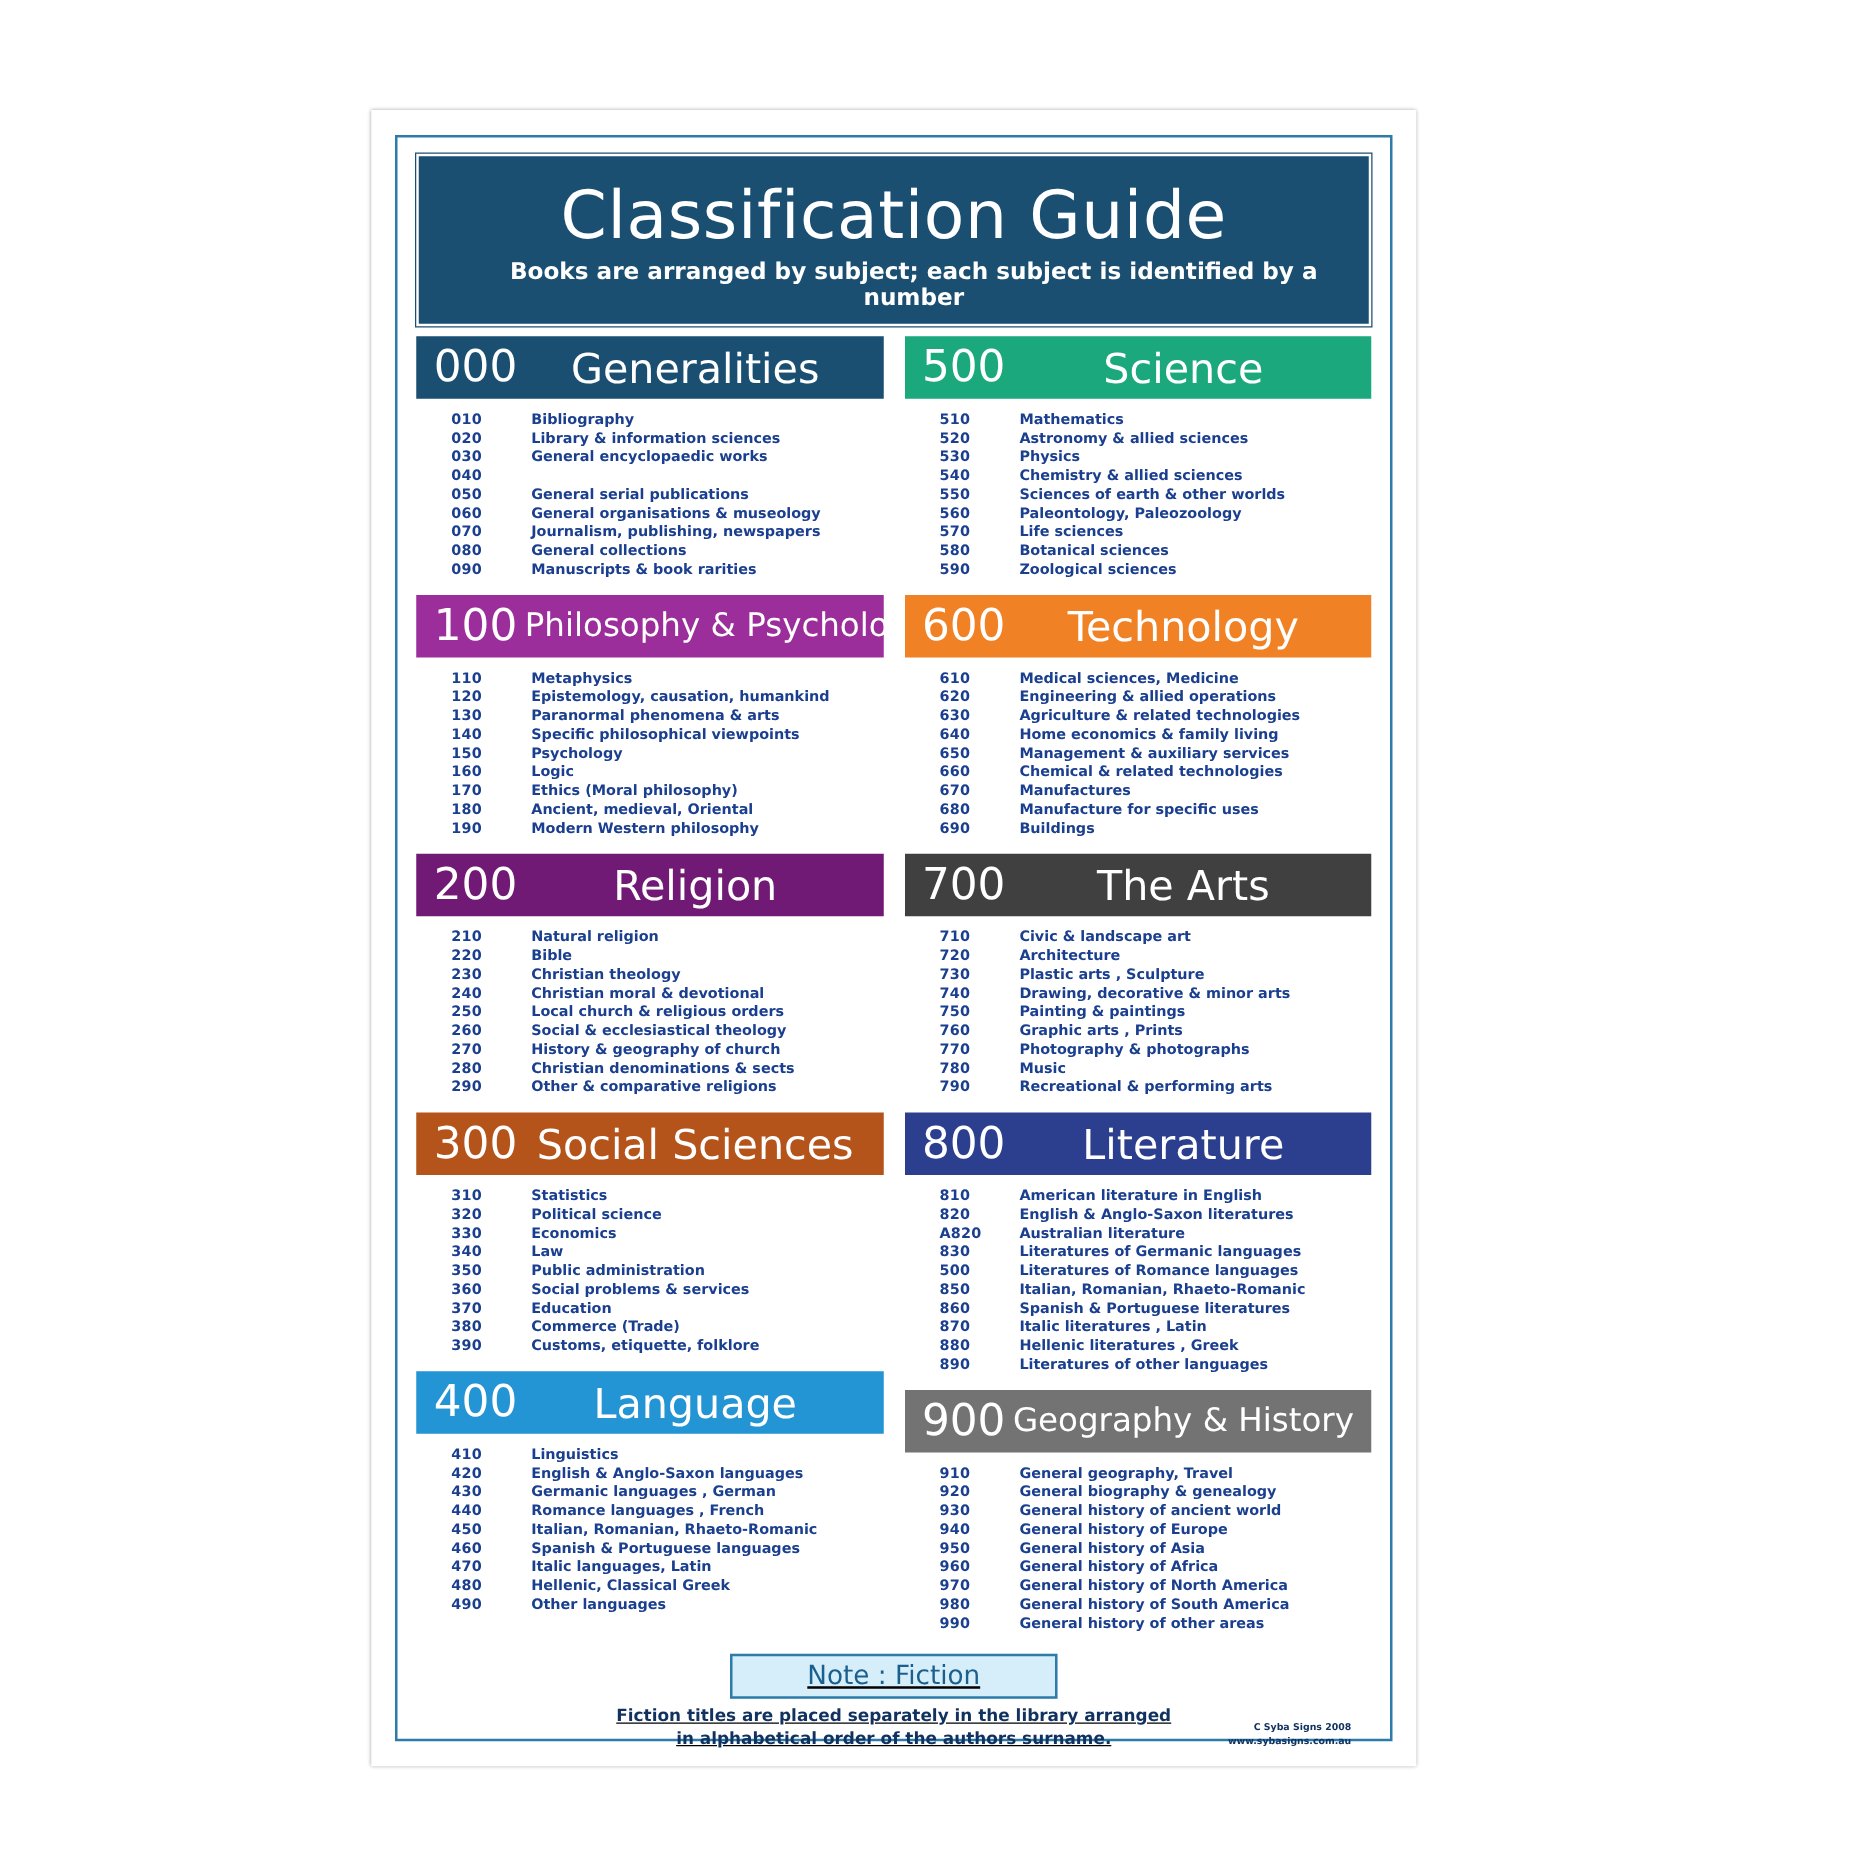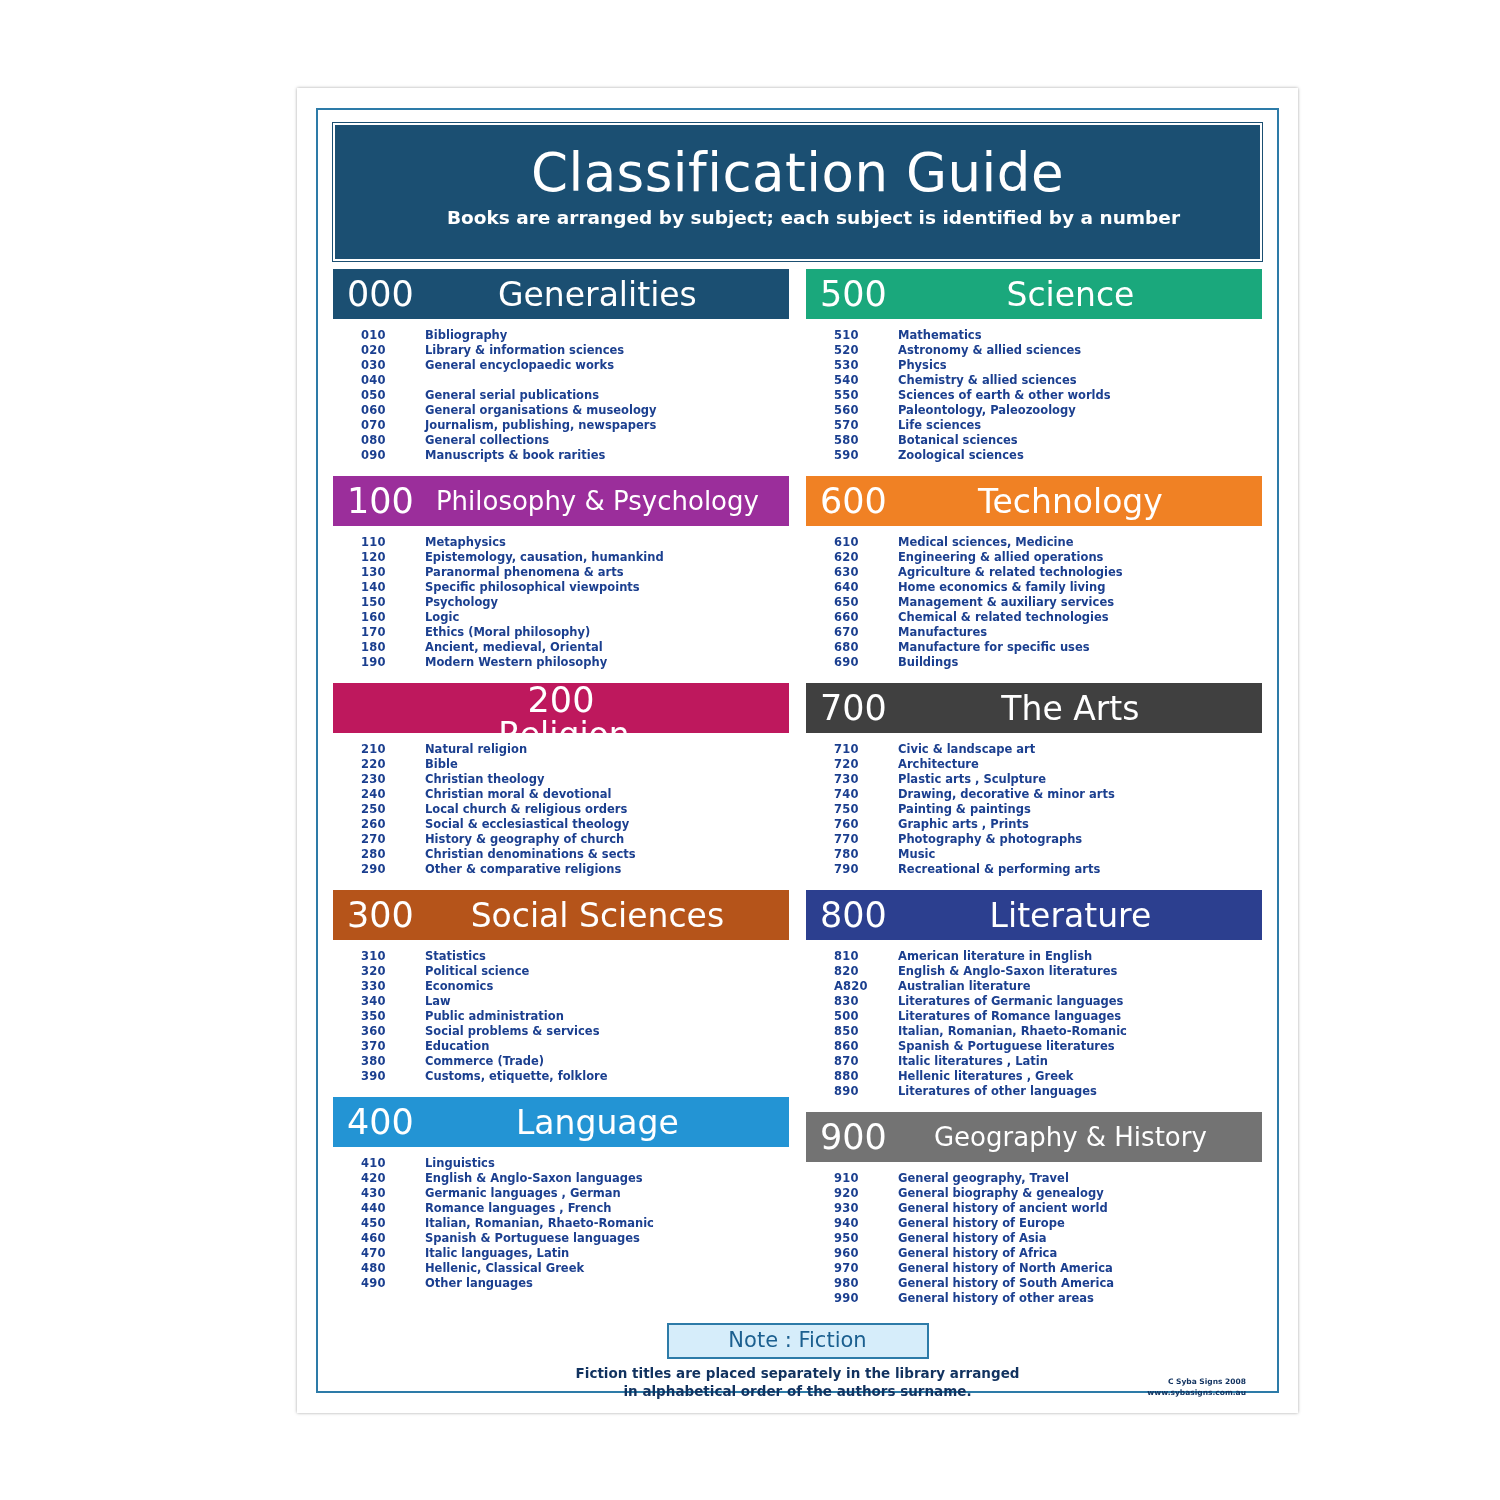--- a/index.html
+++ b/index.html
@@ -10,21 +10,21 @@
   body {
     width: 1500px;
     height: 1500px;
     font-family: "DejaVu Sans", sans-serif;
     overflow: hidden;
   }
   #poster {
     position: absolute;
     left: 297px;
     top: 88px;
-    width: 1001px;
+    width: 836px;
     height: 1325px;
     background: #ffffff;
     box-shadow: 0 0 3px rgba(0,0,0,0.35);
   }
   #poster-inner {
     position: absolute;
     left: 19px;
     top: 20px;
     right: 19px;
     bottom: 20px;
@@ -123,20 +123,21 @@
   }
   .entry .label {
     flex: 1;
   }
 
   
   .footer {
     position: relative;
     margin-top: 4px;
     padding: 0 4px;
+    text-decoration: underline;
   }
   .note-box {
     width: 262px;
     margin: 0 auto;
     background: #d6edfa;
     border: 2px solid #2d7ba8;
     text-align: center;
     color: #1b5f8f;
     font-size: 21px;
     padding: 3px 0 5px 0;
@@ -257,21 +258,21 @@
                   <div class="code">180</div>
                   <div class="label">Ancient, medieval, Oriental</div>
                 </div>
                 <div class="entry">
                   <div class="code">190</div>
                   <div class="label">Modern Western philosophy</div>
                 </div>
               </div>
             </div>
             <div class="section">
-              <div class="sec-header" style="background: #be185d; flex-direction: column;">
+              <div class="sec-header" style="background: #701a75;">
                 <div class="sec-num">200</div>
                 <div class="sec-name">Religion</div>
               </div>
               <div class="entries">
                 <div class="entry">
                   <div class="code">210</div>
                   <div class="label">Natural religion</div>
                 </div>
                 <div class="entry">
                   <div class="code">220</div>

